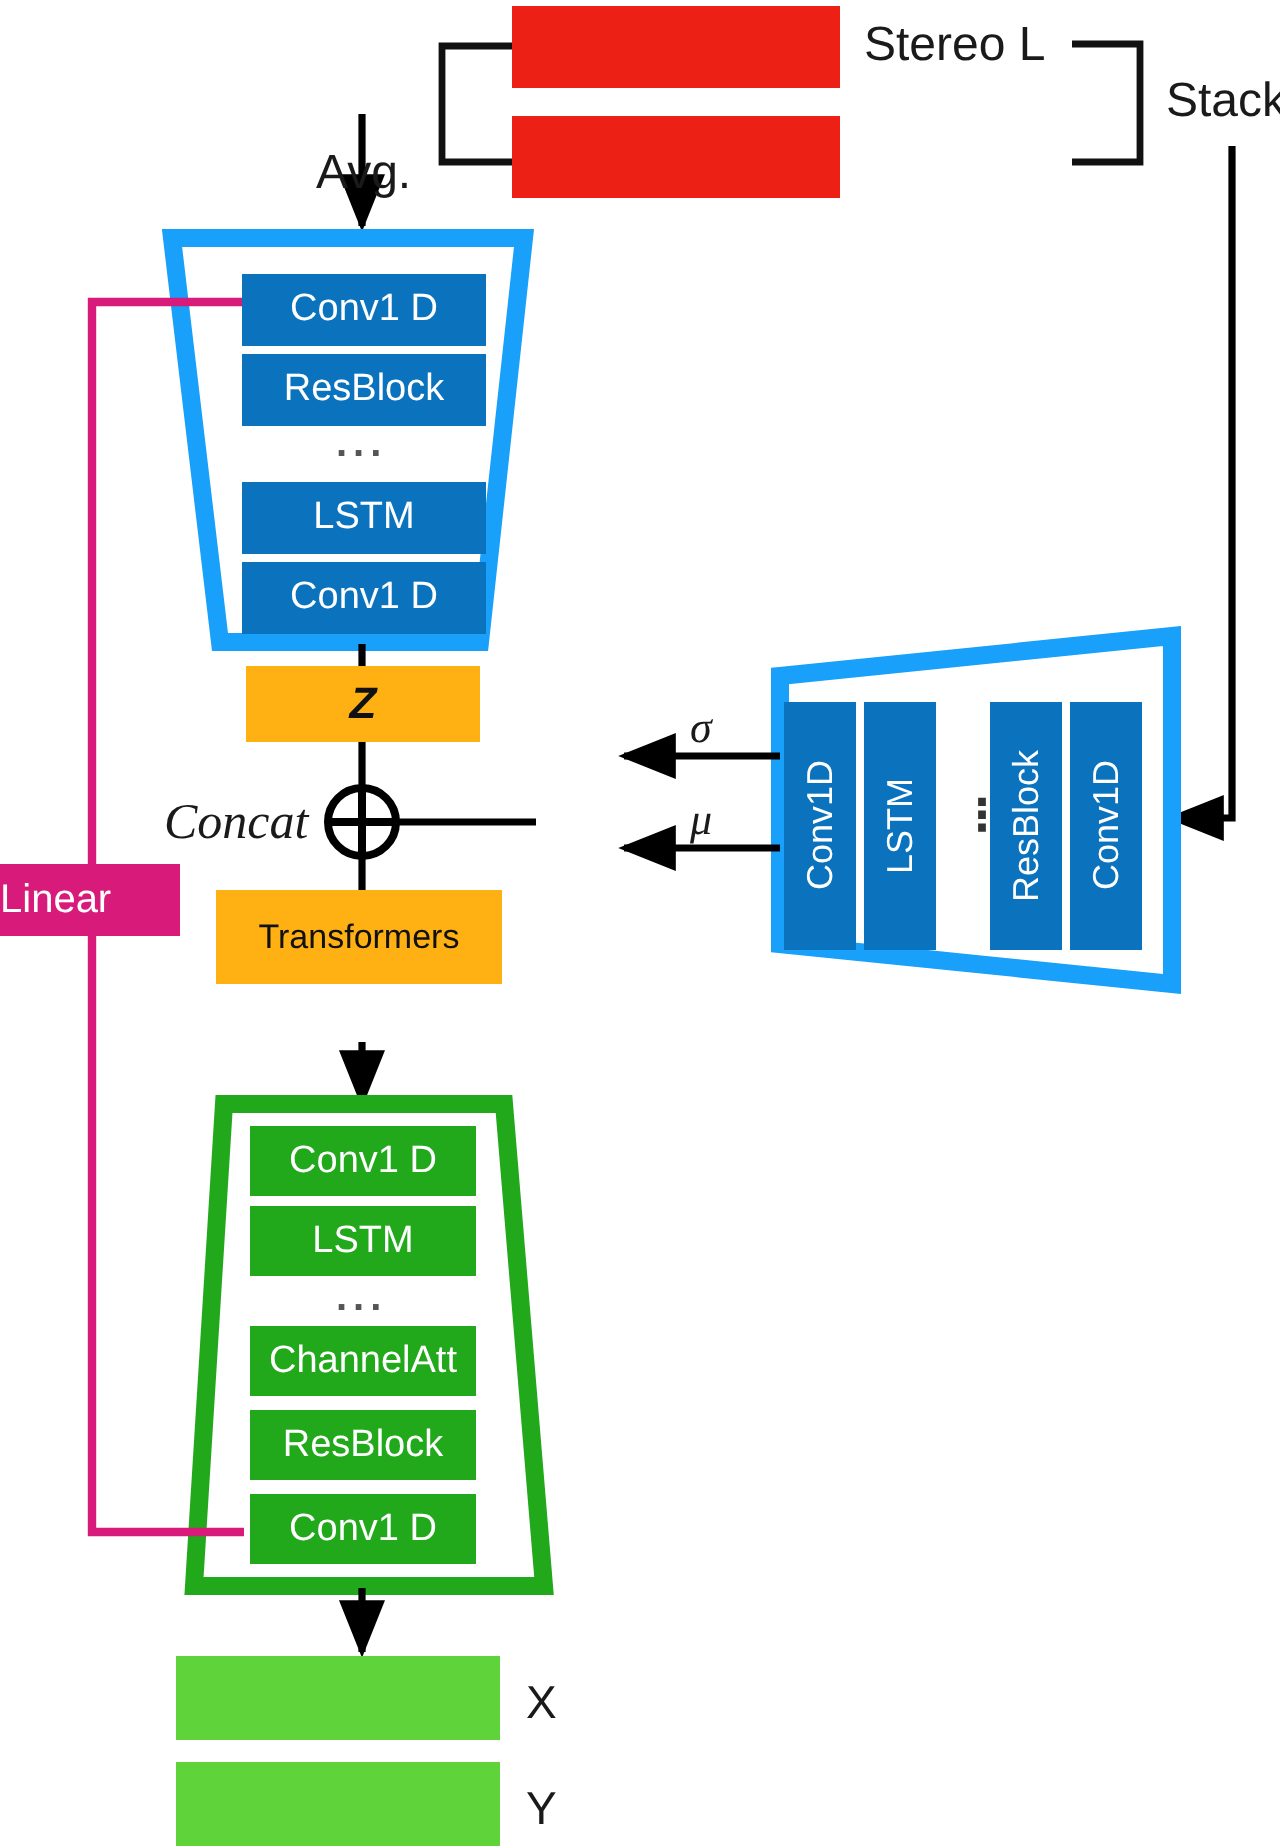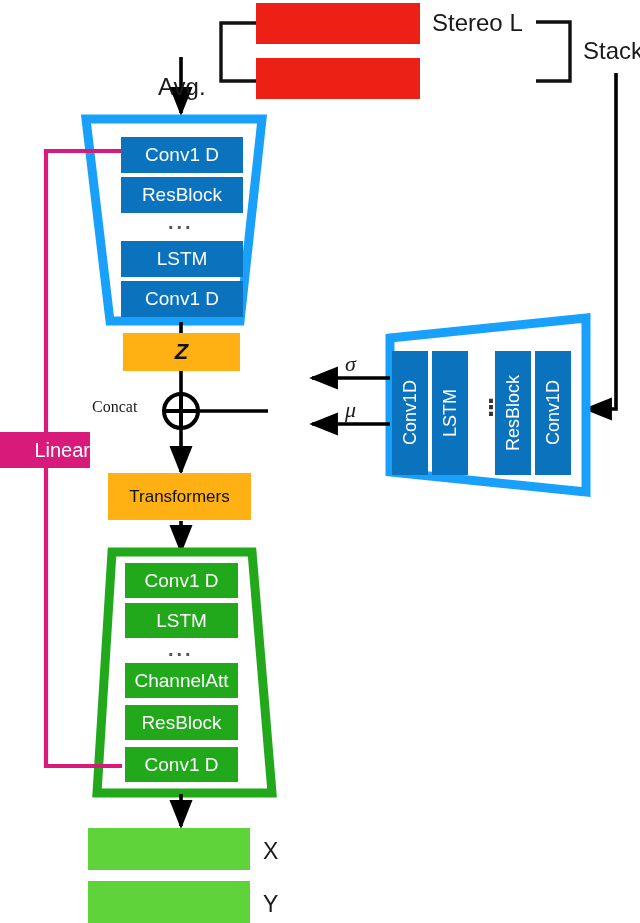--- a/index.html
+++ b/index.html
@@ -20,21 +20,21 @@
   
   .blk{position:absolute;display:flex;align-items:center;justify-content:center;
        color:#ffffff;box-sizing:border-box;}
   .blk-blue{background:#0b72bd;}
   .blk-green{background:#21a81b;}
 
   .blk-rot{writing-mode:vertical-rl;text-orientation:mixed;transform:rotate(180deg);}
 
   .orange{background:#ffb012;display:flex;align-items:center;justify-content:center;
           color:#111;}
-  .pinkbox{background:#d81b7b;display:flex;align-items:center;justify-content:flex-end;
+  .pinkbox{background:#d81b7b;display:flex;align-items:center;justify-content:flex-start;
            color:#ffffff;}
 
   .dots{position:absolute;color:#555;letter-spacing:3px;font-weight:700;}
 </style>
 </head>
 <body>
 
 <div class="stage">
 
   <svg class="layer" viewBox="0 0 640 923">
@@ -151,23 +151,23 @@
   </div>
 
   <div class="lab" style="left:345px;top:351px;font-size:22px;font-style:italic;font-family:'Liberation Serif',serif;">σ</div>
   <div class="lab" style="left:345px;top:397px;font-size:22px;font-style:italic;font-family:'Liberation Serif',serif;">μ</div>
 
   <div class="abs orange" style="left:123px;top:333px;width:117px;height:38px;">
     <span style="font-size:22px;font-weight:bold;font-style:italic;">Z</span>
   </div>
 
 
-  <div class="lab" style="left:92px;top:398px;font-size:16px;font-family:'Liberation Serif',serif;">Concat</div>
+  <div class="lab" style="left:82px;top:398px;font-size:25px;font-style:italic;font-family:'Liberation Serif',serif;">Concat</div>
 
-  <div class="abs orange" style="left:108px;top:473px;width:143px;height:47px;">
+  <div class="abs orange" style="left:108px;top:445px;width:143px;height:47px;">
     <span style="font-size:17px;">Transformers</span>
   </div>
 
   <div class="abs pinkbox" style="left:0px;top:432px;width:90px;height:36px;">
     <span style="font-size:20px;">Linear</span>
   </div>
 
   <div class="blk blk-green" style="left:125px;top:563px;width:113px;height:35px;font-size:19px;">
     <span>Conv1 D</span>
   </div>

